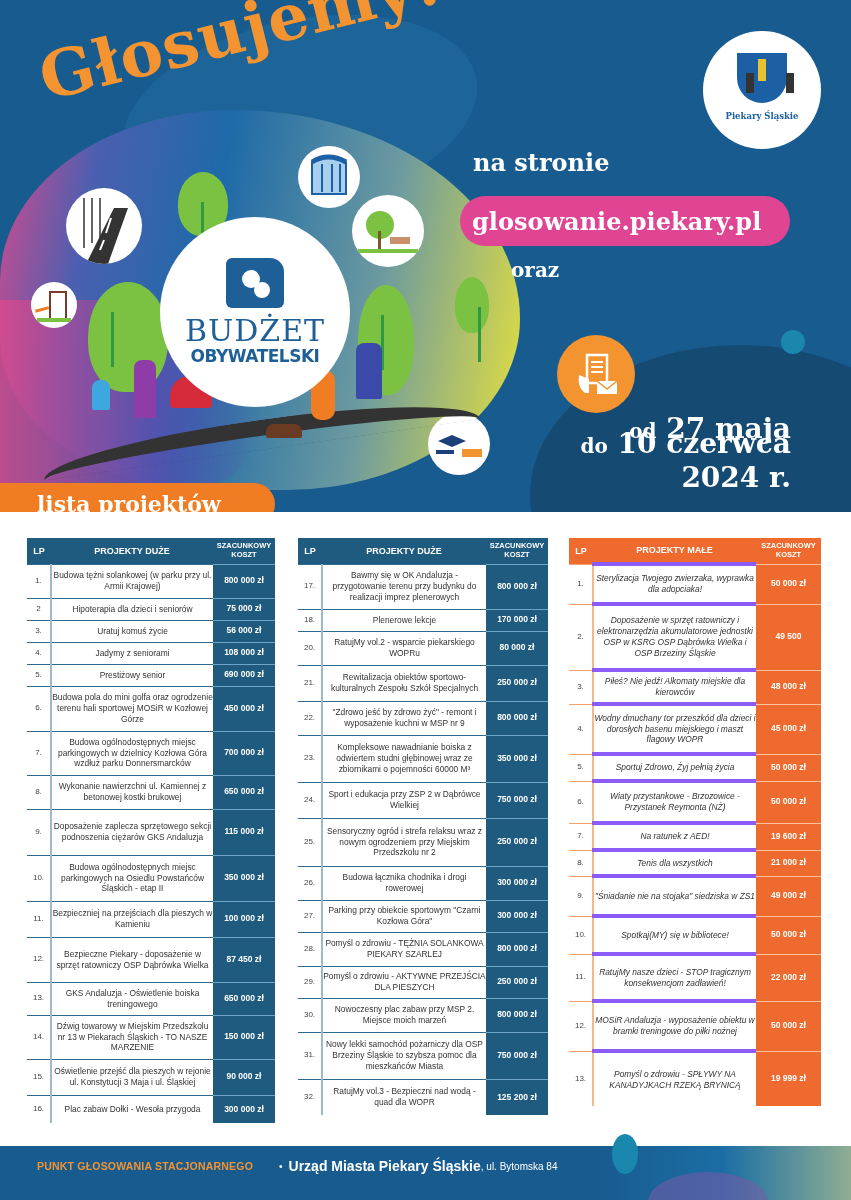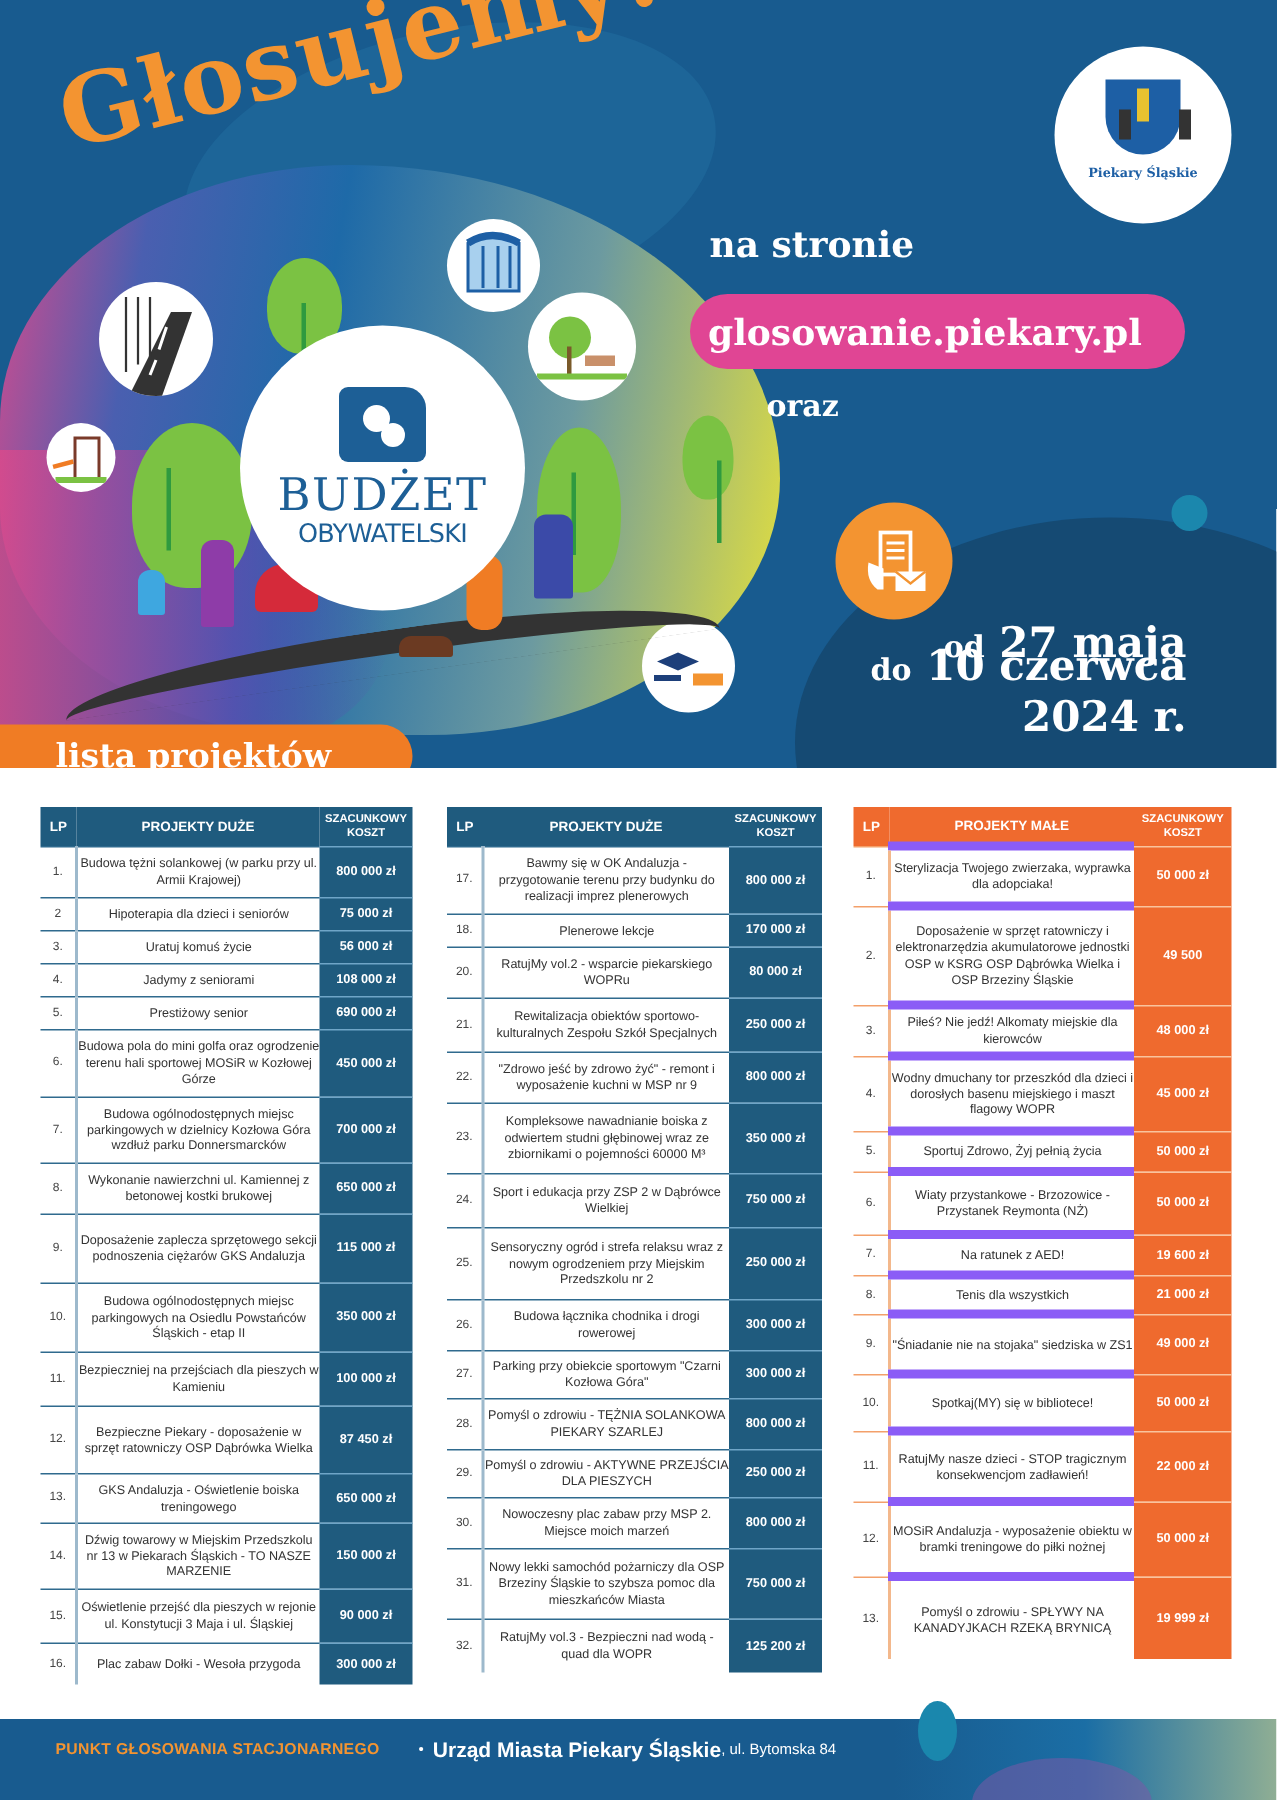--- a/index.html
+++ b/index.html
@@ -80,21 +80,21 @@
 
   .bo-circle {
     position: absolute; left: 160px; top: 217px; width: 190px; height: 190px;
     border-radius: 50%; background: #fff;
     display: flex; flex-direction: column; align-items: center; justify-content: center;
   }
   .bo-icon { width: 58px; height: 50px; background: #1d5f96; border-radius: 6px 14px 6px 6px; position: relative; margin-bottom: 8px; }
   .bo-icon::before { content: ""; position: absolute; left: 16px; top: 12px; width: 18px; height: 18px; border-radius: 50%; background: #fff; }
   .bo-icon::after { content: ""; position: absolute; left: 28px; top: 24px; width: 16px; height: 16px; border-radius: 50%; background: #fff; }
   .bo-t1 { font-family: "DejaVu Serif", serif; font-size: 30px; color: #1d5f96; letter-spacing: 1px; line-height: 1; }
-  .bo-t2 { font-family: "DejaVu Sans", sans-serif; font-weight: normal; font-size: 17px; color: #1d5f96; letter-spacing: -0.5px; }
+  .bo-t2 { font-family: "DejaVu Sans", sans-serif; font-weight: bold; font-size: 17px; color: #1d5f96; letter-spacing: -0.5px; }
 
   .small-circle { position: absolute; border-radius: 50%; background: #fff; display: flex; align-items: center; justify-content: center; overflow: hidden; }
   .tree { position: absolute; width: 48px; height: 60px; background: #7bc243; border-radius: 50% 50% 45% 45%; }
   .tree::after { content: ""; position: absolute; left: 23px; top: 30px; width: 3px; height: 55px; background: #2f9a3f; }
   .road {
     position: absolute; left: 40px; top: 420px; width: 440px; height: 30px;
     border-top: 16px solid #333; border-radius: 50% 50% 0 0 / 100% 100% 0 0;
     transform: rotate(-8deg);
   }
   .person { position: absolute; border-radius: 8px 8px 2px 2px; }
@@ -115,21 +115,21 @@
   .tbl td { text-align: center; color: #333; vertical-align: middle; line-height: 1.3; }
   .tbl td.lp { font-size: 8px; color: #444; }
   .tbl td.cost { color: #fff; font-weight: bold; font-size: 8.5px; }
   .tbl.blue th { background: #1f5b7e; }
   .tbl.blue td.cost { background: #1f5b7e; border-top: 1px solid #6fa5c7; }
   .tbl.blue td.lp { border-right: 2px solid #9db9cc; border-top: 1px solid #2f6a8e; }
   .tbl.blue td.name { border-top: 1px solid #2f6a8e; }
   .tbl.orange th { background: #ef6a2e; }
   .tbl.orange td.cost { background: #ef6a2e; border-top: 1px solid #f9c39d; }
   .tbl.orange td.lp { border-right: 2px solid #f3b88c; border-top: 1px solid #f3a06a; }
-  .tbl.orange td.name { border-top: 6px solid #8b5cf6; }
+  .tbl.orange td.name { border-top: 4px solid #8b5cf6; font-style: italic; }
 
   #t1 { left: 27px; }
   #t2 { left: 298px; }
   #t3 { left: 569px; }
 
   
   .footer {
     position: absolute; left: 0; top: 1146px; width: 851px; height: 54px;
     background: linear-gradient(90deg, #185b8f 0%, #185b8f 70%, #1b6ea5 85%, #8fae94 100%);
     display: flex; align-items: center; padding-left: 37px; padding-bottom: 14px;

